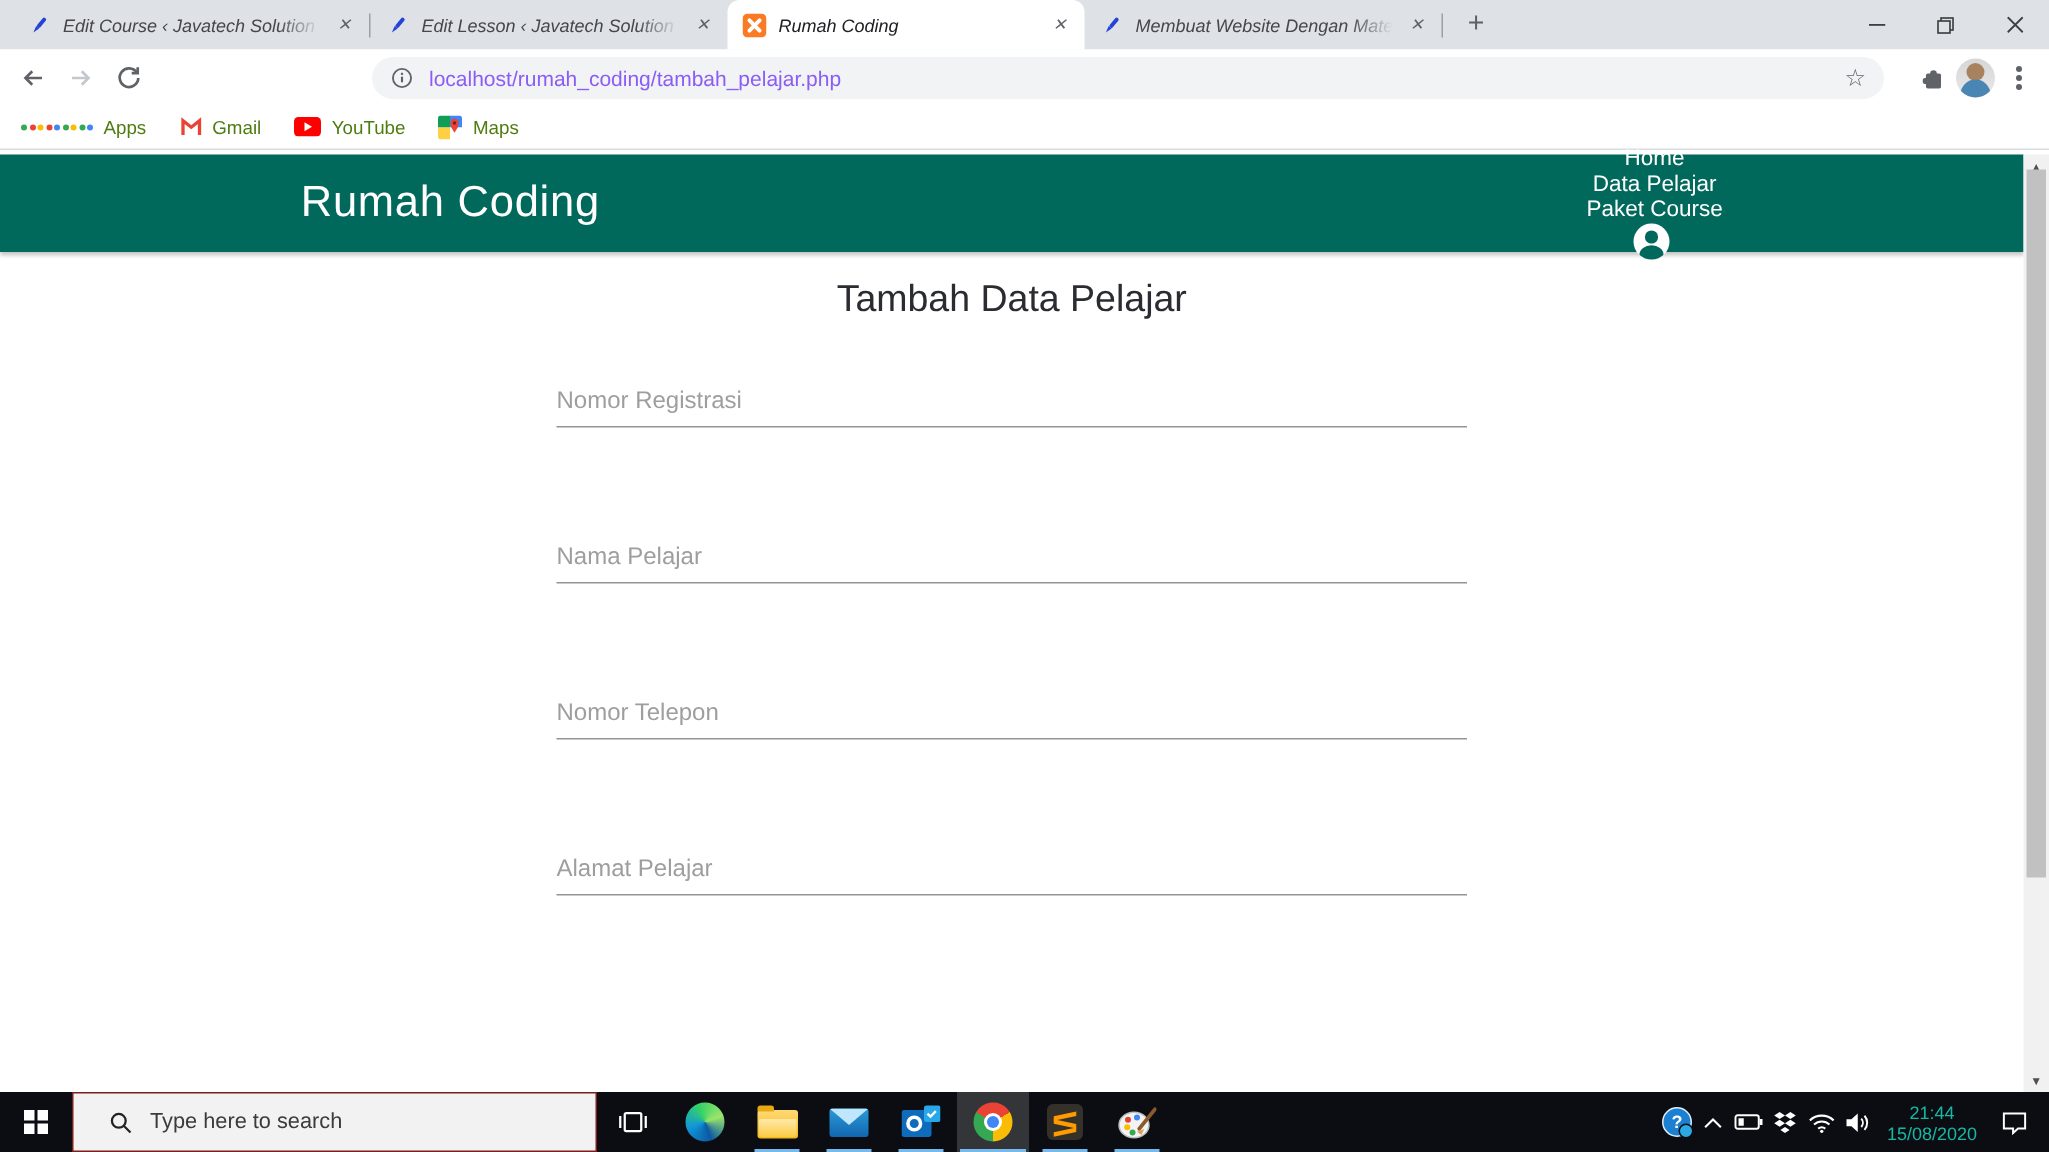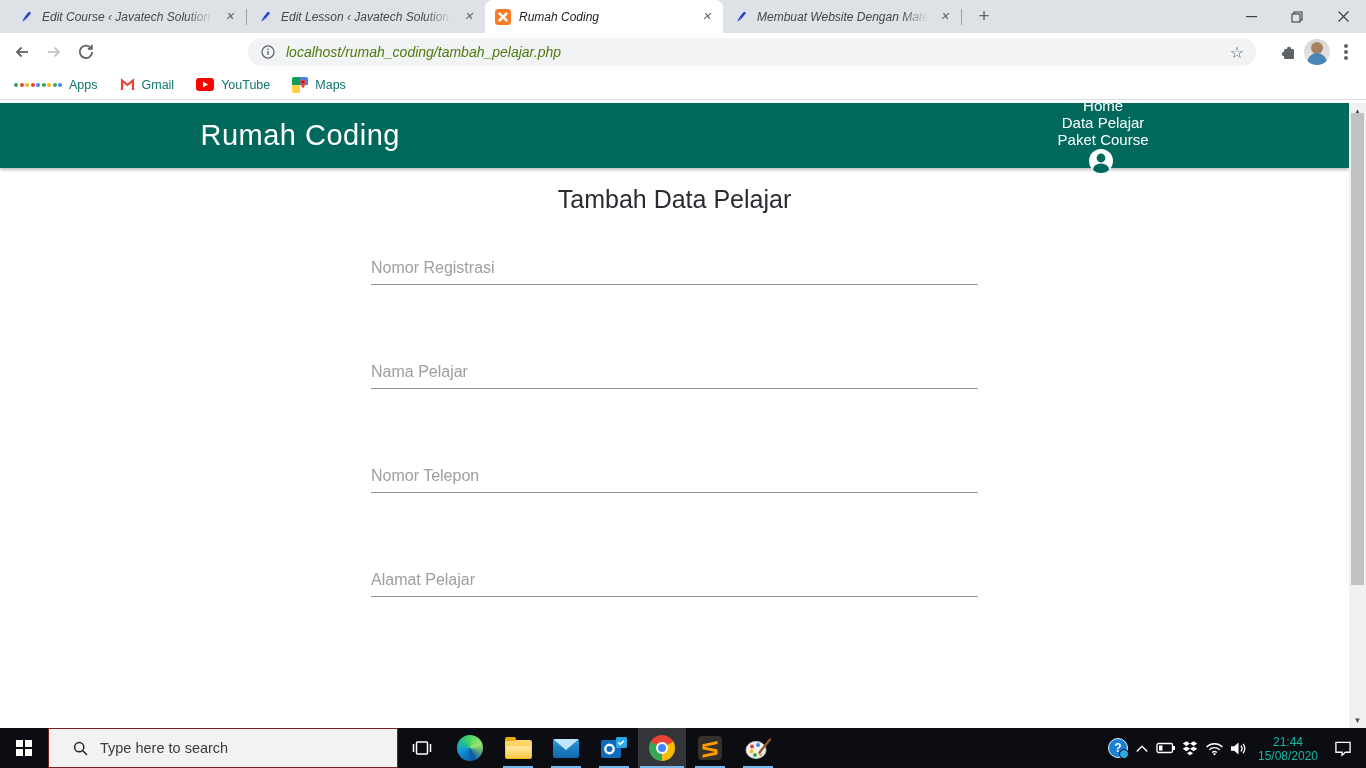--- a/index.html
+++ b/index.html
@@ -26,36 +26,36 @@
              color:#5f6368; margin:0 0 3px 8px; cursor:pointer; }
   .win-controls { margin-left:auto; display:flex; height:33px; }
   .win-btn { width:46px; height:33px; display:flex; align-items:center; justify-content:center; }
 
   .toolbar { position:absolute; top:33px; left:0; right:0; height:37px; background:#fff;
              display:flex; align-items:center; }
   .navbtn { width:32px; height:32px; display:flex; align-items:center; justify-content:center; }
   .navbtn:first-child { margin-left:6px; }
   .omnibox { position:absolute; left:248px; right:110px; top:5px; height:28px; background:#f1f3f4;
              border-radius:14px; display:flex; align-items:center; padding:0 12px; }
-  .omni-url { font-size:14px; color:#4d7c0f; margin-left:10px; flex:1; white-space:nowrap;font-style:italic; }
+  .omni-url { font-size:14px; color:#8b5cf6; margin-left:10px; flex:1; white-space:nowrap; }
   .omni-star { font-size:16px; color:#5f6368; }
   .toolbar-right { position:absolute; right:4px; top:0; height:37px; display:flex;
                    align-items:center; gap:6px; }
   .avatar { width:26px; height:26px; border-radius:50%; overflow:hidden;
             background:linear-gradient(180deg,#d6d6d6 0%,#e9e9e9 100%); position:relative; }
   .avatar::before { content:""; position:absolute; left:7px; top:3px; width:12px; height:12px;
                     border-radius:50%; background:#a8825f; }
   .avatar::after { content:""; position:absolute; left:3px; top:14px; width:20px; height:14px;
                    border-radius:10px 10px 0 0; background:#4a86b4; }
   .kebab { width:4px; height:4px; border-radius:50%; background:#5f6368; margin:0 14px 0 8px;
            box-shadow:0 -6px 0 #5f6368, 0 6px 0 #5f6368; }
 
   .bookmarks { position:absolute; top:70px; left:0; right:0; height:30px; background:#fff;
                border-bottom:1px solid #dadce0; display:flex; align-items:center; padding-left:14px; }
-  .bm { display:flex; align-items:center; margin-right:22px; font-size:12.5px; color:#0f766e; }
+  .bm { display:flex; align-items:center; margin-right:22px; font-size:12.5px; color:#4d7c0f; }
   .bm .bm-ic { margin-right:7px; display:flex; }
   .apps-grid { display:grid; grid-template-columns:repeat(3,4px); grid-template-rows:repeat(3,4px);
                gap:1.5px; }
   .apps-grid span { width:4px; height:4px; border-radius:50%; }
 
   
   .viewport { position:absolute; top:101px; left:0; right:0; bottom:40px; background:#fff; }
   .page { position:absolute; left:0; top:2px; right:17px; bottom:0; background:#fff; }
 
   .site-header { height:65px; background:#00695c; box-shadow:0 2px 3px rgba(0,0,0,.25);

